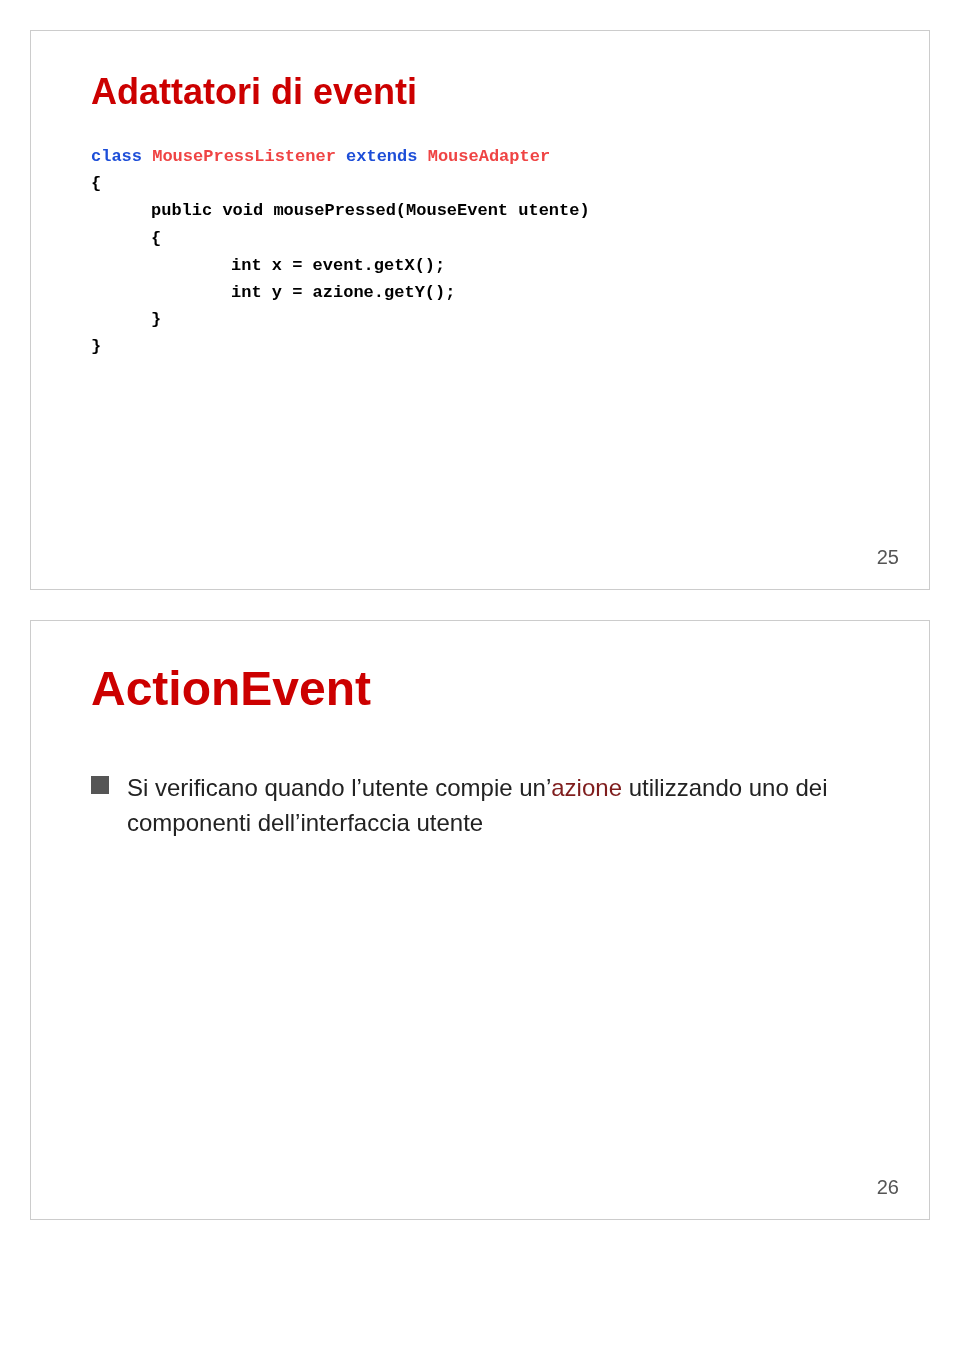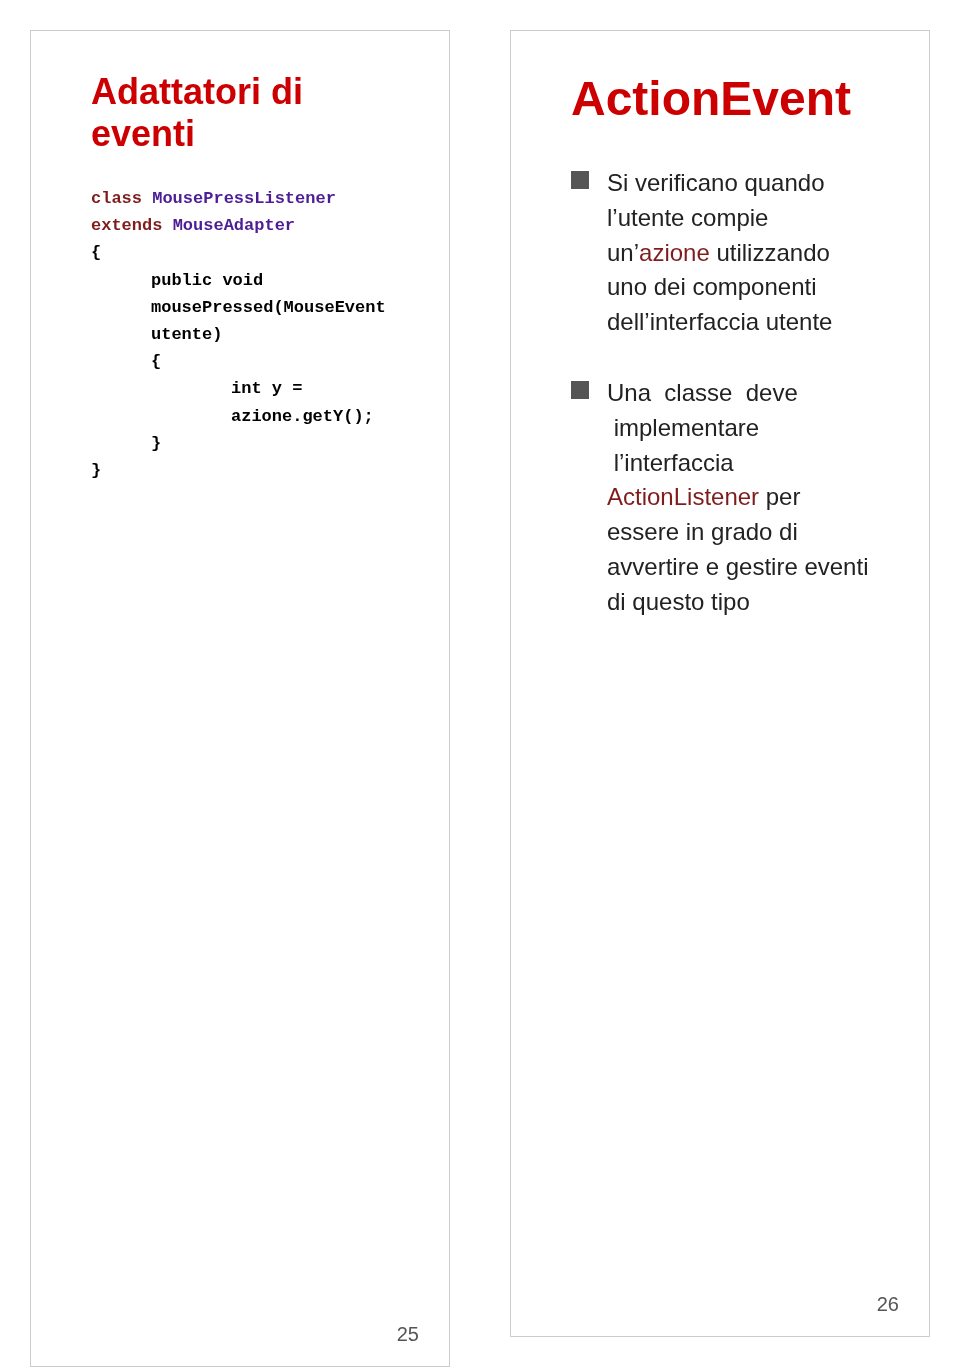--- a/index.html
+++ b/index.html
@@ -13,21 +13,21 @@
       font-family: Arial, Helvetica, sans-serif;
       width: 960px;
       min-height: 1367px;
     }
 
     .page {
       width: 960px;
       min-height: 1367px;
       background: #ffffff;
       display: flex;
-      flex-direction: row;
+      flex-direction: column;
     }
 
     
     .slide-top {
       width: 100%;
       padding: 40px 60px 30px 60px;
       border: 1.5px solid #cccccc;
       margin: 30px 30px 0 30px;
       width: calc(100% - 60px);
       position: relative;
@@ -43,26 +43,26 @@
       font-family: Arial, Helvetica, sans-serif;
     }
 
     .code-block {
       font-family: 'Courier New', Courier, monospace;
       font-size: 17px;
       line-height: 1.6;
     }
 
     .code-keyword {
-      color: #7f1d1d;
+      color: #1d4ed8;
       font-weight: bold;
     }
 
     .code-classname {
-      color: #4c1d95;
+      color: #ef4444;
       font-weight: bold;
     }
 
     .code-plain {
       color: #000000;
       font-weight: bold;
     }
 
     .slide-number {
       position: absolute;
@@ -81,21 +81,21 @@
       margin: 30px 30px 30px 30px;
       position: relative;
       min-height: 600px;
       background: #ffffff;
     }
 
     .slide-title-2 {
       font-size: 48px;
       font-weight: bold;
       color: #cc0000;
-      margin-bottom: 40px;
+      margin-bottom: 55px;
       font-family: Arial, Helvetica, sans-serif;
     }
 
     .bullet-list {
       list-style: none;
       padding: 0;
       margin: 0;
     }
 
     .bullet-item {
@@ -151,20 +151,23 @@
       <div>
         <span class="code-plain">{</span>
       </div>
       <div style="padding-left:60px;">
         <span class="code-plain">public void mousePressed(MouseEvent utente)</span>
       </div>
       <div style="padding-left:60px;">
         <span class="code-plain">{</span>
       </div>
       <div style="padding-left:140px;">
+        <span class="code-plain">int x = event.getX();</span>
+      </div>
+      <div style="padding-left:140px;">
         <span class="code-plain">int y = azione.getY();</span>
       </div>
       <div style="padding-left:60px;">
         <span class="code-plain">}</span>
       </div>
       <div>
         <span class="code-plain">}</span>
       </div>
     </div>
 
@@ -177,25 +180,19 @@
 
     <ul class="bullet-list">
 
       <li class="bullet-item">
         <span class="bullet-icon"></span>
         <span class="bullet-text">
           Si verificano quando l’utente compie un’<span class="highlight-red">azione</span> utilizzando uno dei componenti dell’interfaccia utente
         </span>
       </li>
 
-      <li class="bullet-item">
-        <span class="bullet-icon"></span>
-        <span class="bullet-text">
-          Una &nbsp;classe &nbsp;deve &nbsp;implementare &nbsp;l’interfaccia <span class="highlight-red">ActionListener</span> per essere in grado di avvertire e gestire eventi di questo tipo
-        </span>
-      </li>
 
     </ul>
 
     <div class="slide-number-2">26</div>
   </div>
 
 </div>
 
 </body></html>

